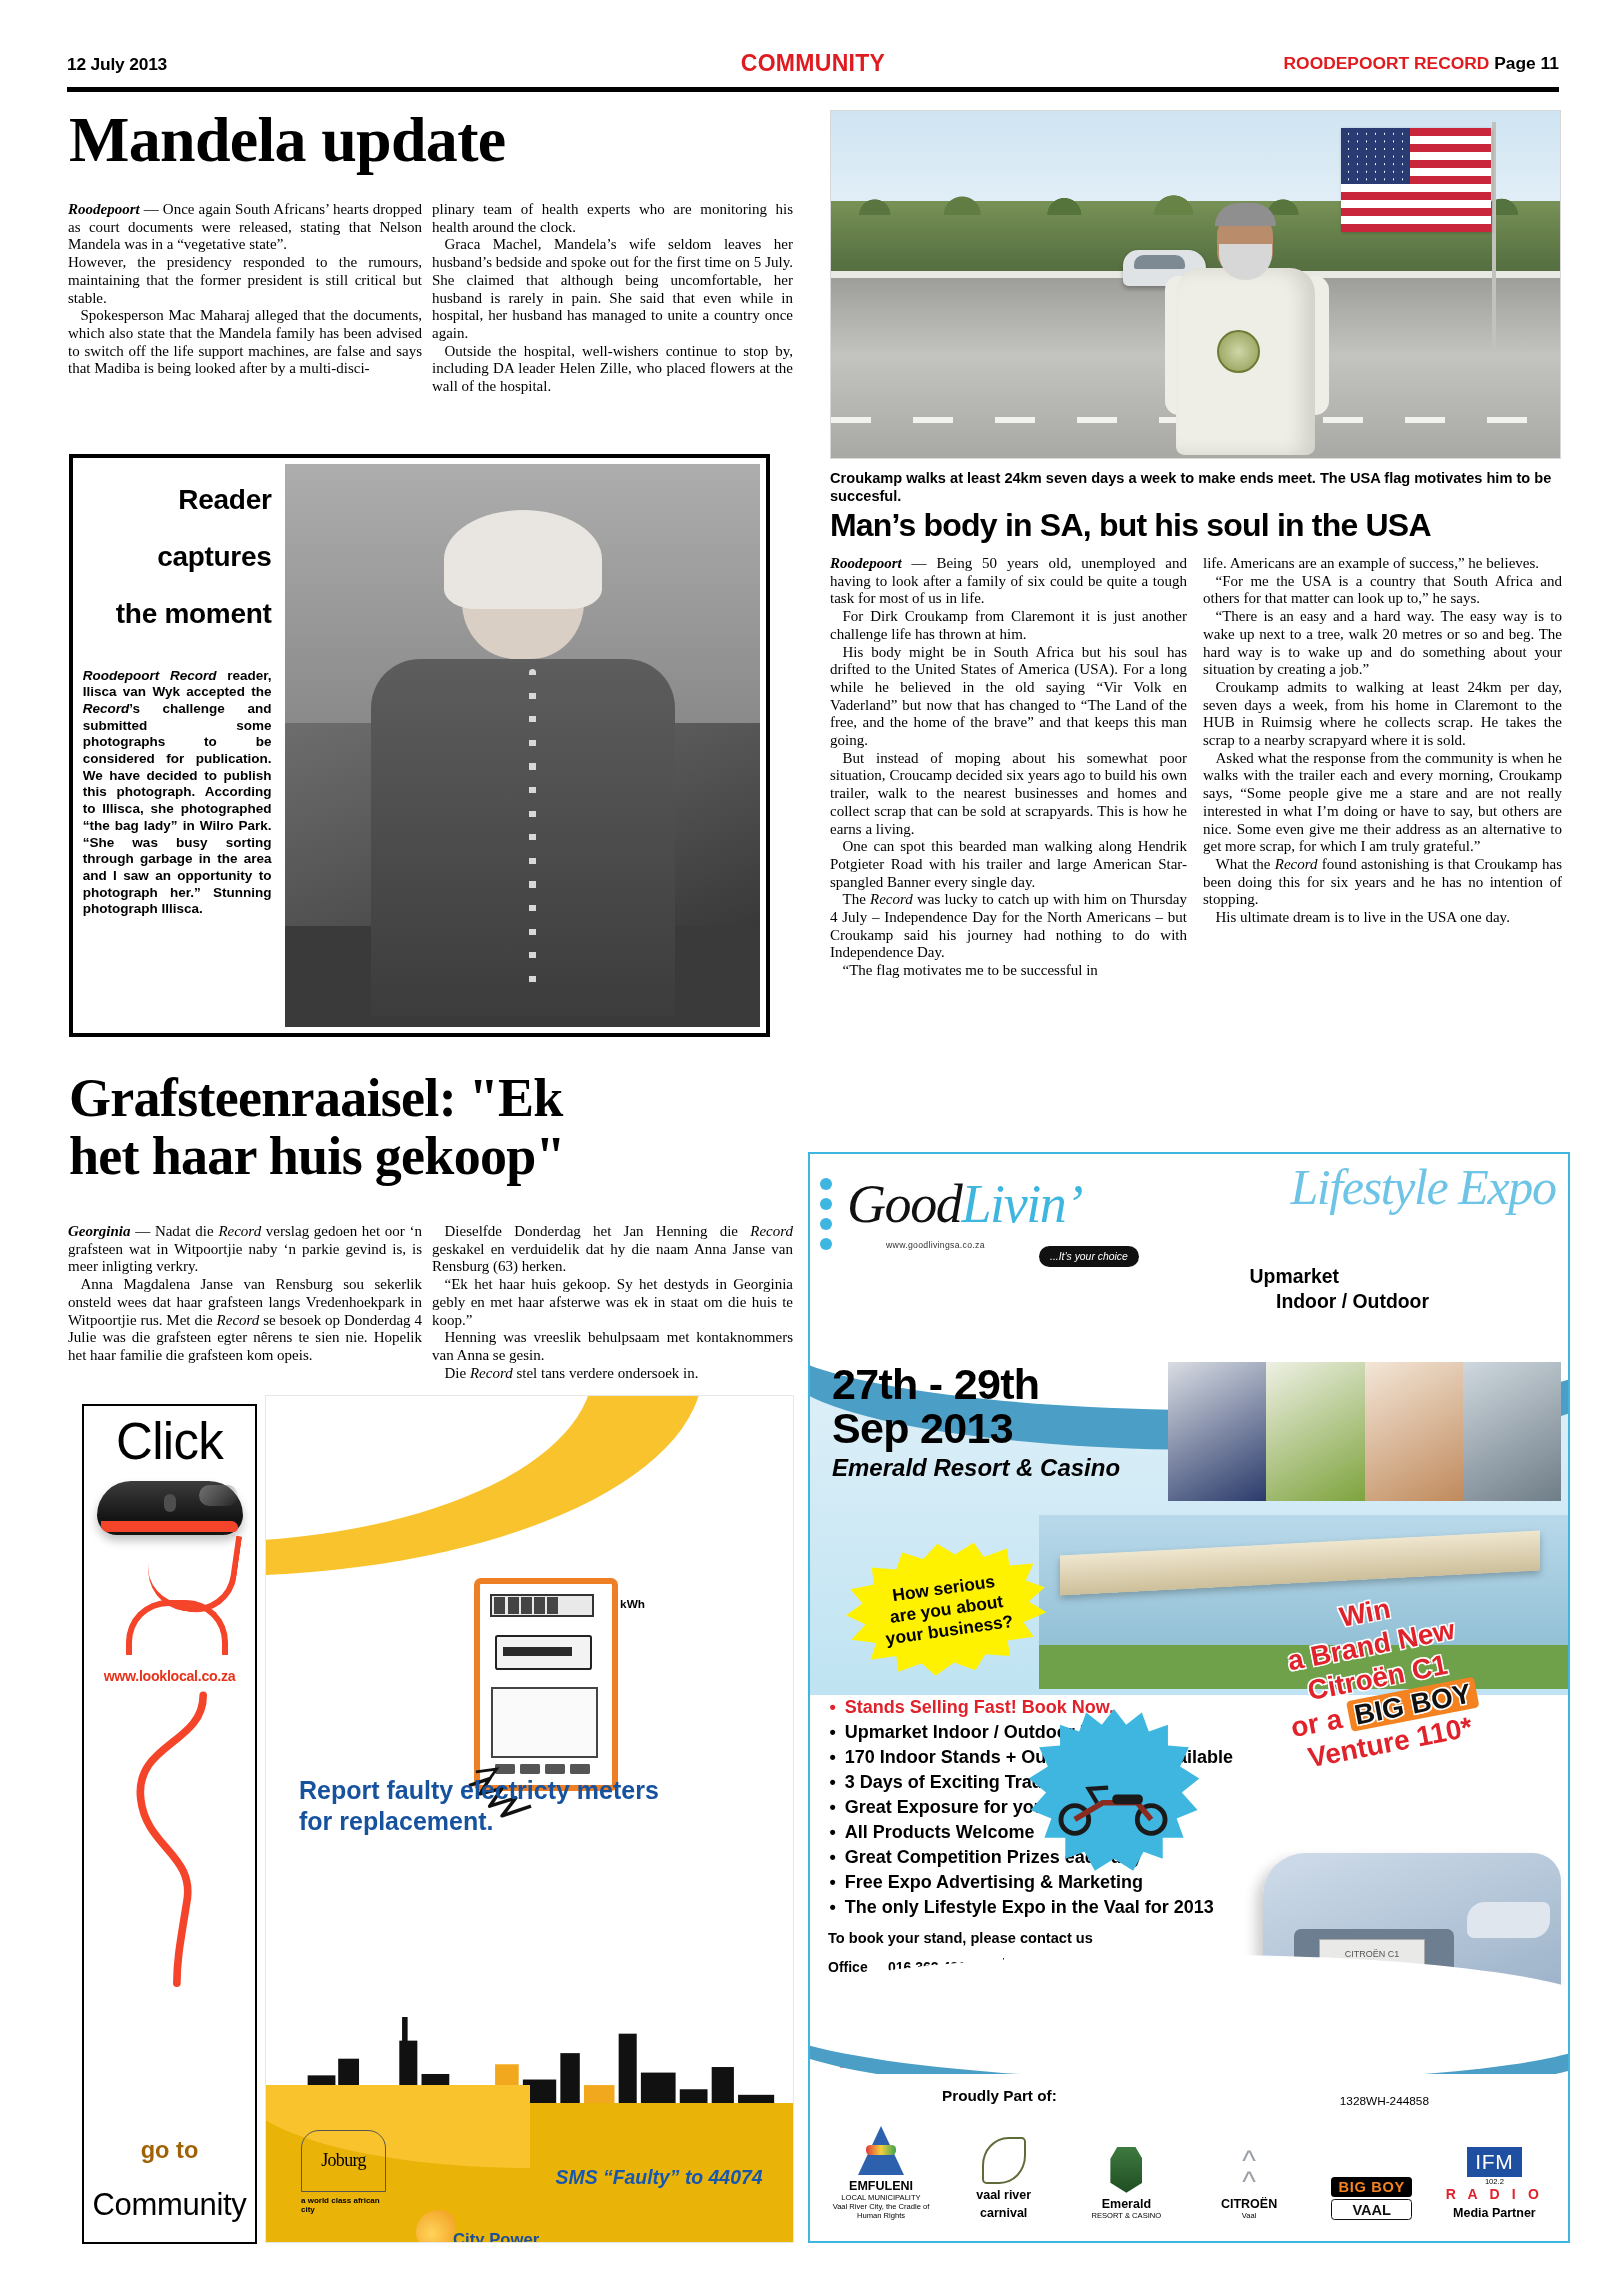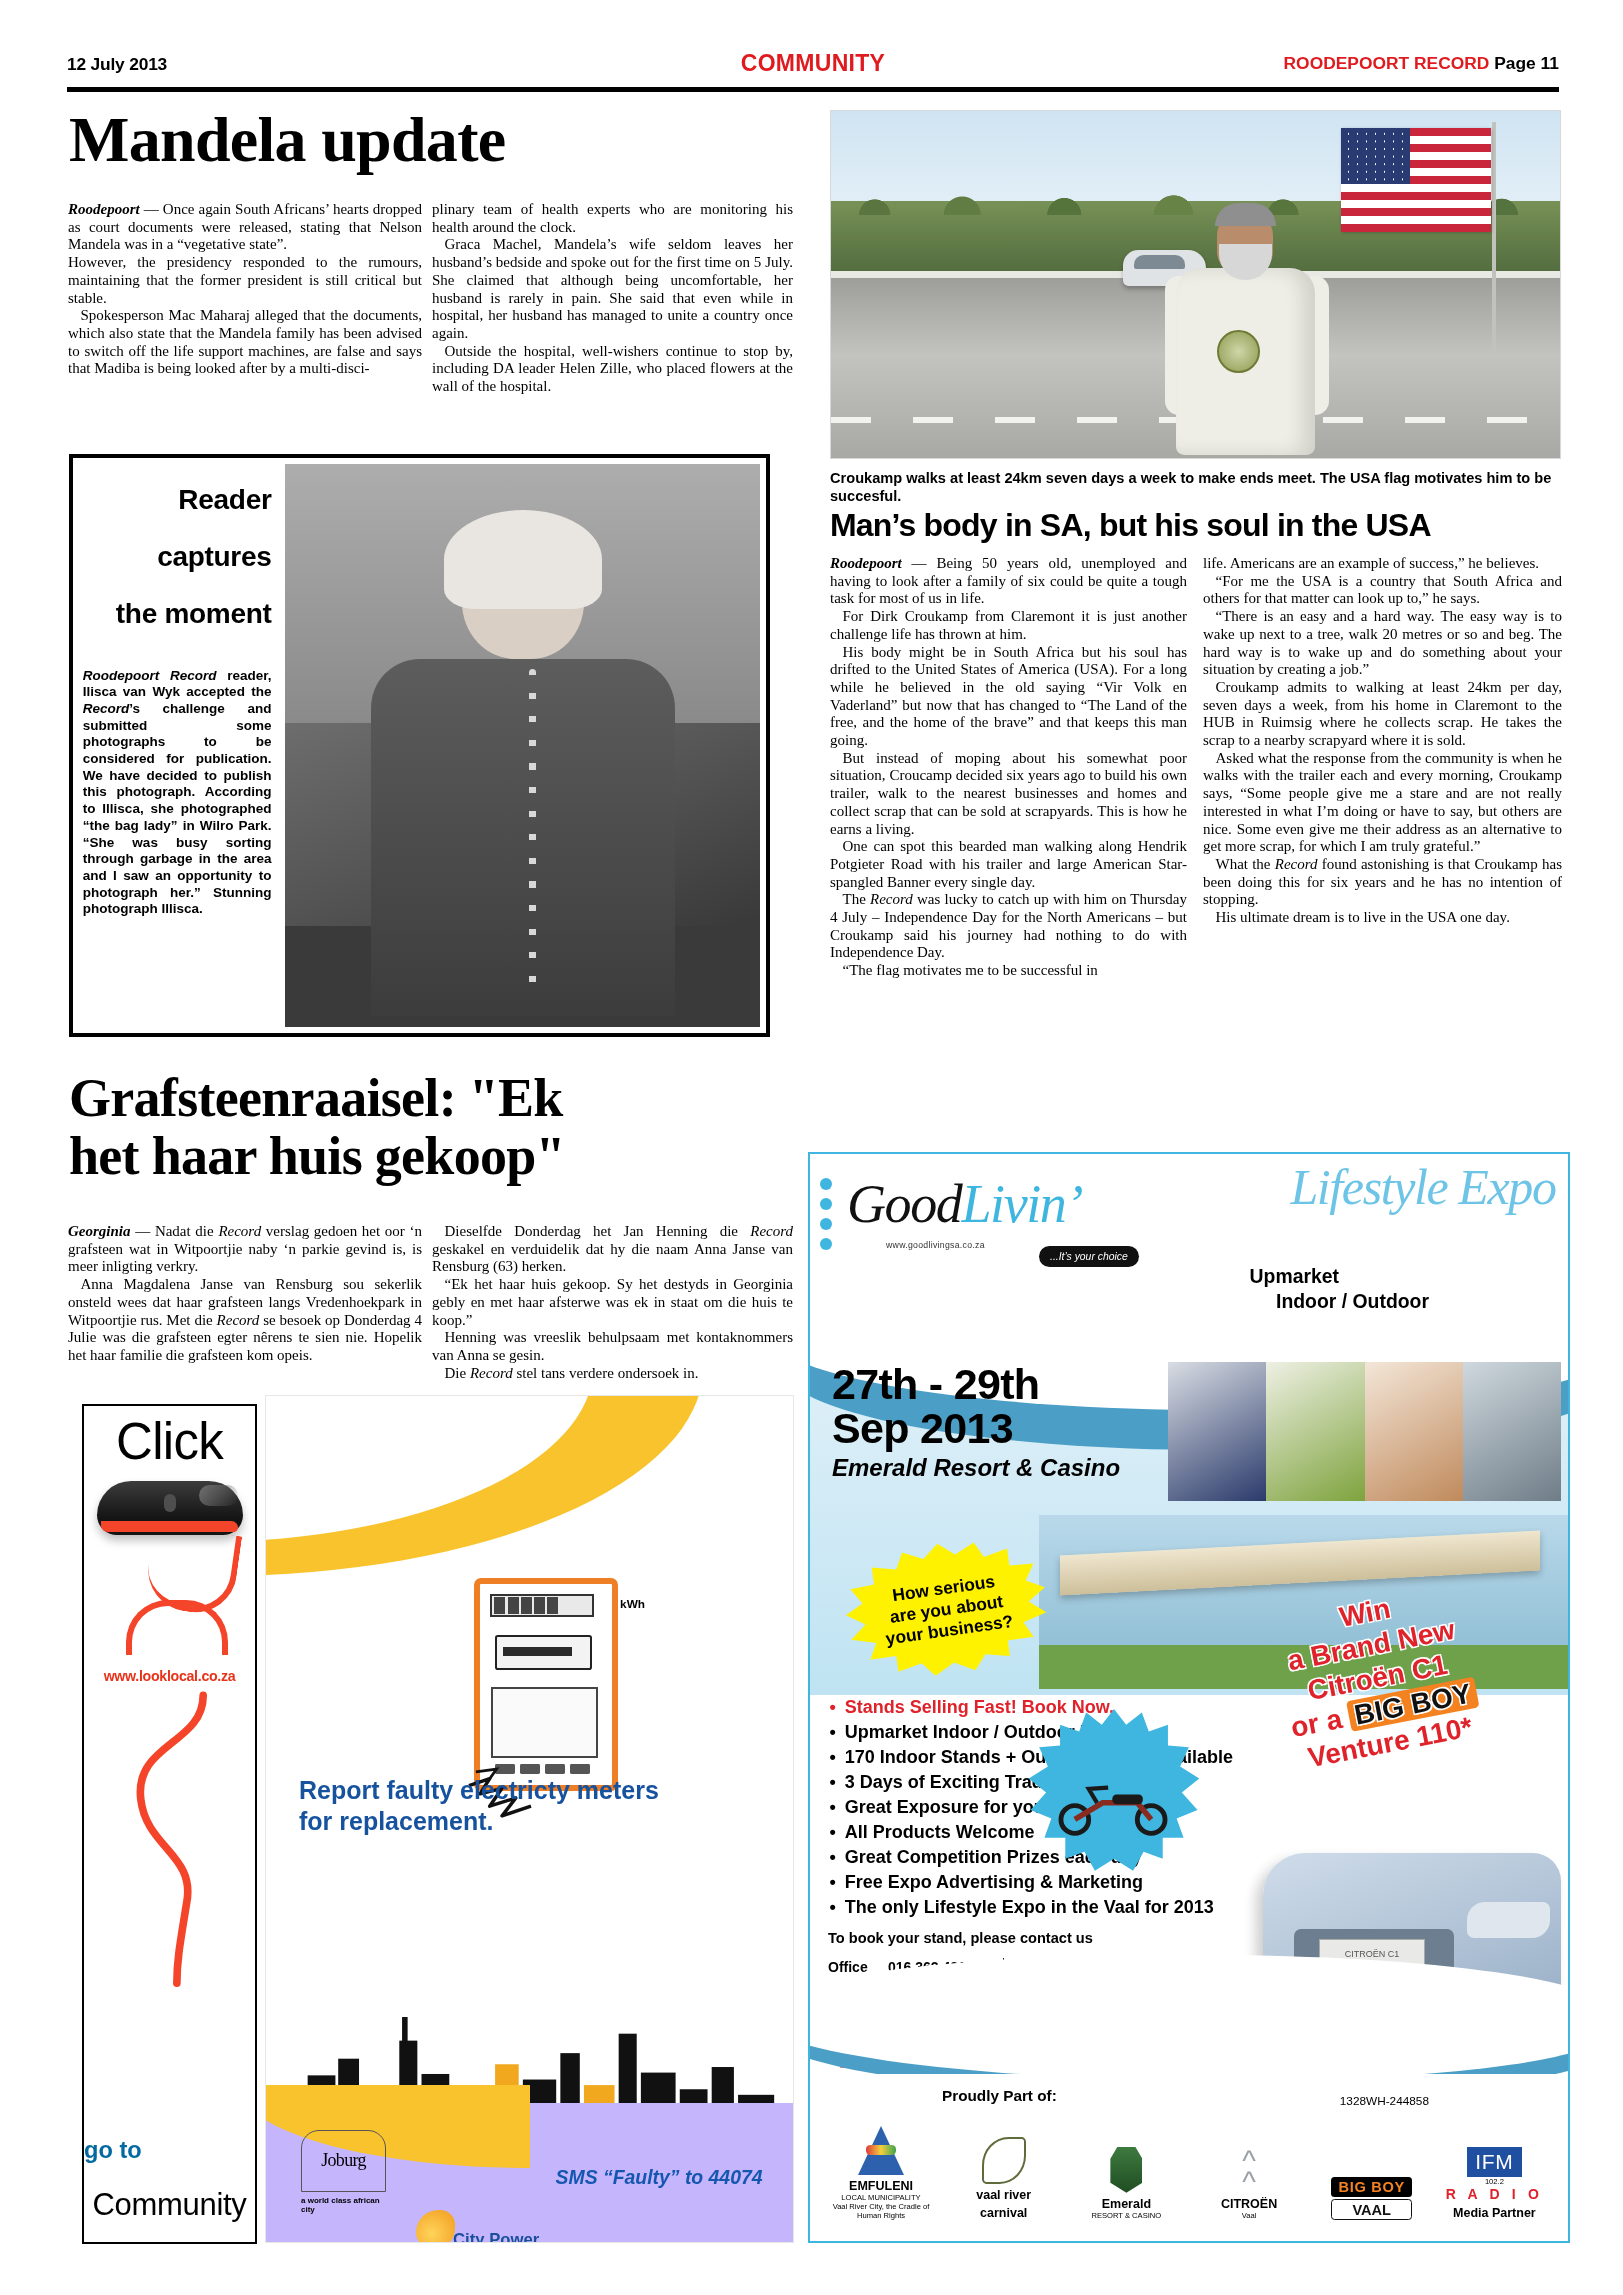--- a/index.html
+++ b/index.html
@@ -86,40 +86,40 @@
   .click-word{position:absolute;left:0;right:0;top:5.6px;text-align:center;font-family:"Liberation Sans",sans-serif;font-size:51px;letter-spacing:-0.7px;}
   .mouse{position:absolute;left:12.5px;top:75px;width:146px;height:54px;background:linear-gradient(#3c3c3c,#141414 70%);border-radius:69px 69px 40px 40px;box-shadow:0 5.6px 9.7px rgba(0,0,0,.25);}
   .mouse .accent{position:absolute;left:4.2px;bottom:2.8px;width:137px;height:11px;background:#f4452a;border-radius:0 42px 28px 42px;}
   .mouse .wheel{position:absolute;left:67px;top:12.5px;width:12.5px;height:18px;background:#4e4e4e;border-radius:6.2px;}
   .mouse .shine{position:absolute;right:4.2px;top:4.2px;width:39px;height:21px;background:linear-gradient(120deg,#6e6e6e,transparent);border-radius:28px;}
   .cord1{position:absolute;left:64px;top:124px;width:83px;height:76px;border:6.2px solid #f4452a;border-top:none;border-left:none;border-radius:0 0 42px 42px;transform:rotate(8deg);}
   .cord2{position:absolute;left:42px;top:194px;width:90px;height:49px;border:6.2px solid #f4452a;border-bottom:none;border-radius:42px 42px 0 0;}
   .look-url{position:absolute;left:0;right:0;top:262px;text-align:center;color:#e8331b;font-family:"Liberation Sans",sans-serif;font-weight:bold;font-size:14.2px;letter-spacing:-0.3px;}
   .cordbig{position:absolute;left:36px;top:289px;width:104px;height:292px;}
   .cordbig svg{display:block;}
-  .goto{position:absolute;left:0;right:0;bottom:78px;text-align:left;color:#0369a1;font-family:"Liberation Sans",sans-serif;font-weight:bold;font-size:23.6px;}
+  .goto{position:absolute;left:0;right:0;bottom:78px;text-align:center;color:#a16207;font-family:"Liberation Sans",sans-serif;font-weight:bold;font-size:23.6px;}
   .community-word{position:absolute;left:0;right:0;bottom:19.4px;text-align:center;font-family:"Liberation Sans",sans-serif;font-size:31px;letter-spacing:-0.3px;}
 
   
   .elec-ad{position:absolute;left:265px;top:1395px;width:529px;height:848px;background:#fff;border:0.7px solid #e7e7e7;box-sizing:border-box;overflow:hidden;}
   .elec-ad .swoosh{position:absolute;left:-49px;top:-28px;width:486px;height:208px;background:#f8c32c;border-radius:0 0 100% 0;}
   .elec-ad .swoosh2{position:absolute;left:-62px;top:-28px;width:389px;height:174px;background:#fff;border-radius:0 0 100% 0;}
   .meter{position:absolute;left:208px;top:182px;width:132px;height:201px;border:6.2px solid #ef7f24;border-radius:7px;background:#fff;}
   .meter .disp{position:absolute;left:9.7px;top:9.7px;width:104px;height:23.6px;border:2.1px solid #333;background:#e9e9e9;display:flex;align-items:center;gap:2.1px;padding-left:2.8px;box-sizing:border-box;}
   .meter .digit{width:11px;height:16.7px;background:#444;}
   .meter .kwh{position:absolute;right:-33px;top:12.5px;font-family:"Liberation Sans",sans-serif;font-size:11.8px;font-weight:bold;}
   .meter .drum{position:absolute;left:15.3px;top:51px;width:93px;height:30.5px;border:2.1px solid #222;border-radius:2.8px;background:#f3f3f3;}
   .meter .drum:after{content:"";position:absolute;left:5.6px;top:9.7px;width:69px;height:9.7px;background:#2a2a2a;}
   .meter .plate{position:absolute;left:11px;top:103px;width:103px;height:67px;border:2.1px solid #444;background:#fafafa;}
   .meter .btns{position:absolute;left:15.3px;bottom:11px;display:flex;gap:5.6px;}
   .meter .btn{width:19.4px;height:9.7px;background:#555;border-radius:1.4px;}
   .spark{position:absolute;left:196px;top:362px;width:76px;height:62px;}
   .elec-head{position:absolute;left:33px;top:379px;width:444px;color:#16529e;font-family:"Liberation Sans",sans-serif;font-weight:bold;font-size:25px;line-height:31px;}
   .skyline{position:absolute;left:0;bottom:118px;width:100%;height:132px;}
-  .elec-footer{position:absolute;left:0;bottom:0;width:100%;height:139px;background:#c4b5fd;}
+  .elec-footer{position:absolute;left:0;bottom:0;width:100%;height:139px;background:#eab308;}
   .elec-footer .curve{position:absolute;left:-28px;top:-18px;width:292px;height:83px;background:#f8c32c;border-radius:0 0 0 100%;}
   .joburg{position:absolute;left:35px;bottom:28px;width:94px;}
   .joburg .frame{width:83px;height:60px;border:1.4px solid #555;border-radius:18px 18px 0 0;display:flex;align-items:center;justify-content:center;}
   .joburg .word{font-family:"Liberation Serif",serif;font-size:18px;letter-spacing:-0.7px;}
   .joburg .tag{margin-top:4.2px;font-family:"Liberation Sans",sans-serif;font-weight:bold;font-size:8px;}
   .citypower{position:absolute;left:154px;bottom:36px;width:125px;}
   .citypower .flame{position:absolute;left:-4.2px;top:4.2px;width:39px;height:39px;border-radius:60% 40% 55% 45%;background:radial-gradient(circle at 40% 60%,#ffd35a,#f19b1d);}
   .citypower .cp{position:absolute;left:33px;top:23.6px;color:#1a4f9c;font-family:"Liberation Sans",sans-serif;font-weight:bold;font-size:16.7px;}
   .sms{position:absolute;right:30.5px;bottom:53px;color:#1557b0;font-family:"Liberation Sans",sans-serif;font-weight:bold;font-style:italic;font-size:19.4px;}
 

